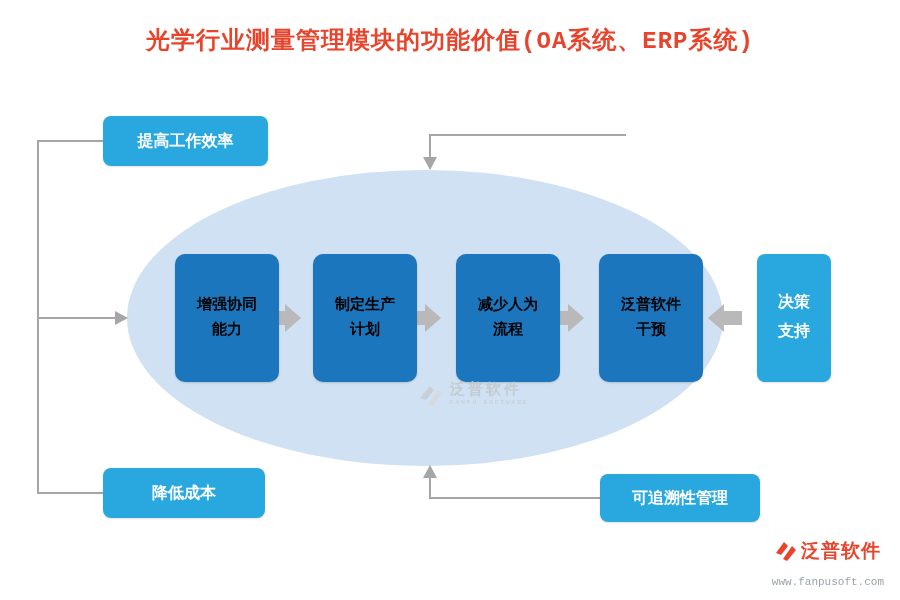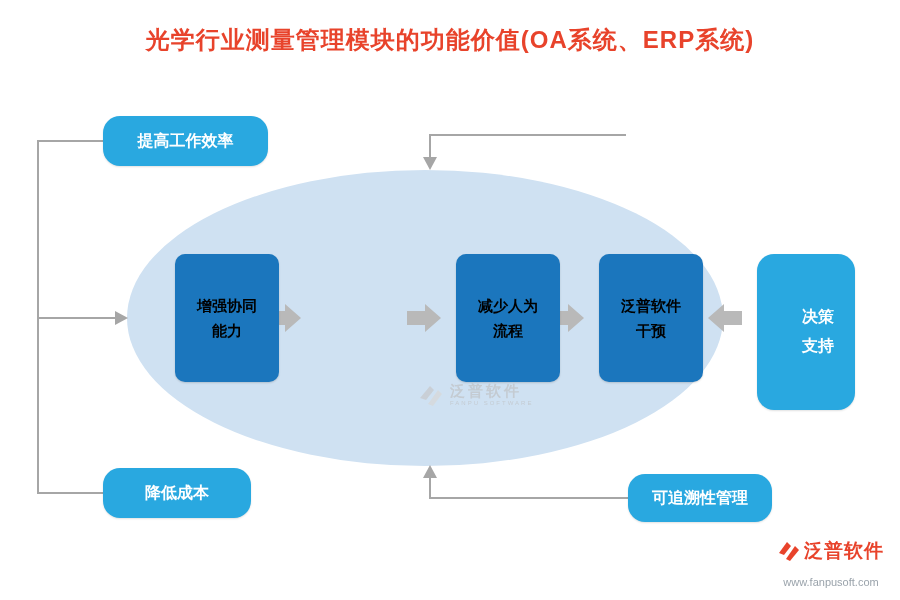--- a/index.html
+++ b/index.html
@@ -1,41 +1,41 @@
 <!DOCTYPE html>
 <html><head>
 <meta charset="utf-8">
 <style>
   html,body{margin:0;padding:0;background:#ffffff;}
   .stage{
     position:relative;width:900px;height:600px;background:#ffffff;overflow:hidden;
-    font-family:Liberation Sans, sans-serif;
+    font-family:Liberation Mono, monospace;
   }
   .title{
     position:absolute;top:24px;left:0;right:0;text-align:center;
     font-size:24px;font-weight:bold;color:#e8432b;letter-spacing:1px;
   }
   .overlay{position:absolute;left:0;top:0;width:900px;height:600px;}
   .step{
     position:absolute;top:254px;width:104px;height:128px;background:#1b76bd;
     border-radius:10px;color:#000000;font-weight:bold;font-size:15px;
     display:flex;align-items:center;justify-content:center;text-align:center;
     white-space:pre-line;line-height:1.7;box-shadow:0 1px 2px rgba(0,0,0,.15);margin-left:12px;
   }
   .step1{left:163px;} .step2{left:301px;} .step3{left:444px;} .step4{left:587px;}
   .benefit{
-    position:absolute;background:#29a8e0;border-radius:17px;color:#ffffff;
+    position:absolute;background:#29a8e0;border-radius:8px;color:#ffffff;
     font-weight:bold;font-size:16px;display:flex;align-items:center;
     justify-content:center;text-align:center;box-shadow:0 1px 2px rgba(0,0,0,.12);
   }
   .b-tl{left:103px;top:116px;width:165px;height:50px;}
   .b-tr{left:626px;top:110px;width:162px;height:50px;}
-  .b-bl{left:103px;top:468px;width:148px;height:50px;}
-  .b-br{left:628px;top:474px;width:144px;height:48px;}
-  .b-r {left:757px;top:254px;width:74px;height:156px;white-space:pre-line;line-height:1.8;padding-left:24px;}
+  .b-bl{left:103px;top:468px;width:162px;height:50px;}
+  .b-br{left:600px;top:474px;width:160px;height:48px;}
+  .b-r {left:757px;top:254px;width:74px;height:128px;white-space:pre-line;line-height:1.8;}
   .watermark{
     position:absolute;left:418px;top:382px;display:flex;align-items:center;gap:6px;
     color:#c3c9cf;opacity:.9;
   }
   .wm-text{display:flex;flex-direction:column;line-height:1.1;}
   .wm-brand{font-size:15px;letter-spacing:3px;font-weight:bold;}
   .wm-sub{font-size:6px;letter-spacing:2px;}
   .footer-logo{position:absolute;right:16px;bottom:12px;text-align:center;}
   .fl-row{display:flex;align-items:center;gap:4px;justify-content:center;}
   .fl-brand{font-size:19px;font-weight:bold;color:#e8432b;letter-spacing:1px;}
@@ -68,20 +68,22 @@
     <g fill="#b9b9b9">
       <polygon points="267,311 285,311 285,304 301,318 285,332 285,325 267,325"></polygon>
       <polygon points="407,311 425,311 425,304 441,318 425,332 425,325 407,325"></polygon>
       <polygon points="550,311 568,311 568,304 584,318 568,332 568,325 550,325"></polygon>
       <polygon points="742,311 724,311 724,304 708,318 724,332 724,325 742,325"></polygon>
     </g>
   </svg>
 
   <div class="step step1">增强协同
 能力</div>
+  <div class="step step2">制定生产
+计划</div>
   <div class="step step3">减少人为
 流程</div>
   <div class="step step4">泛普软件
 干预</div>
 
   <div class="benefit b-tl">提高工作效率</div>
   <div class="benefit b-bl">降低成本</div>
   <div class="benefit b-br">可追溯性管理</div>
   <div class="benefit b-r">决策
 支持</div>

